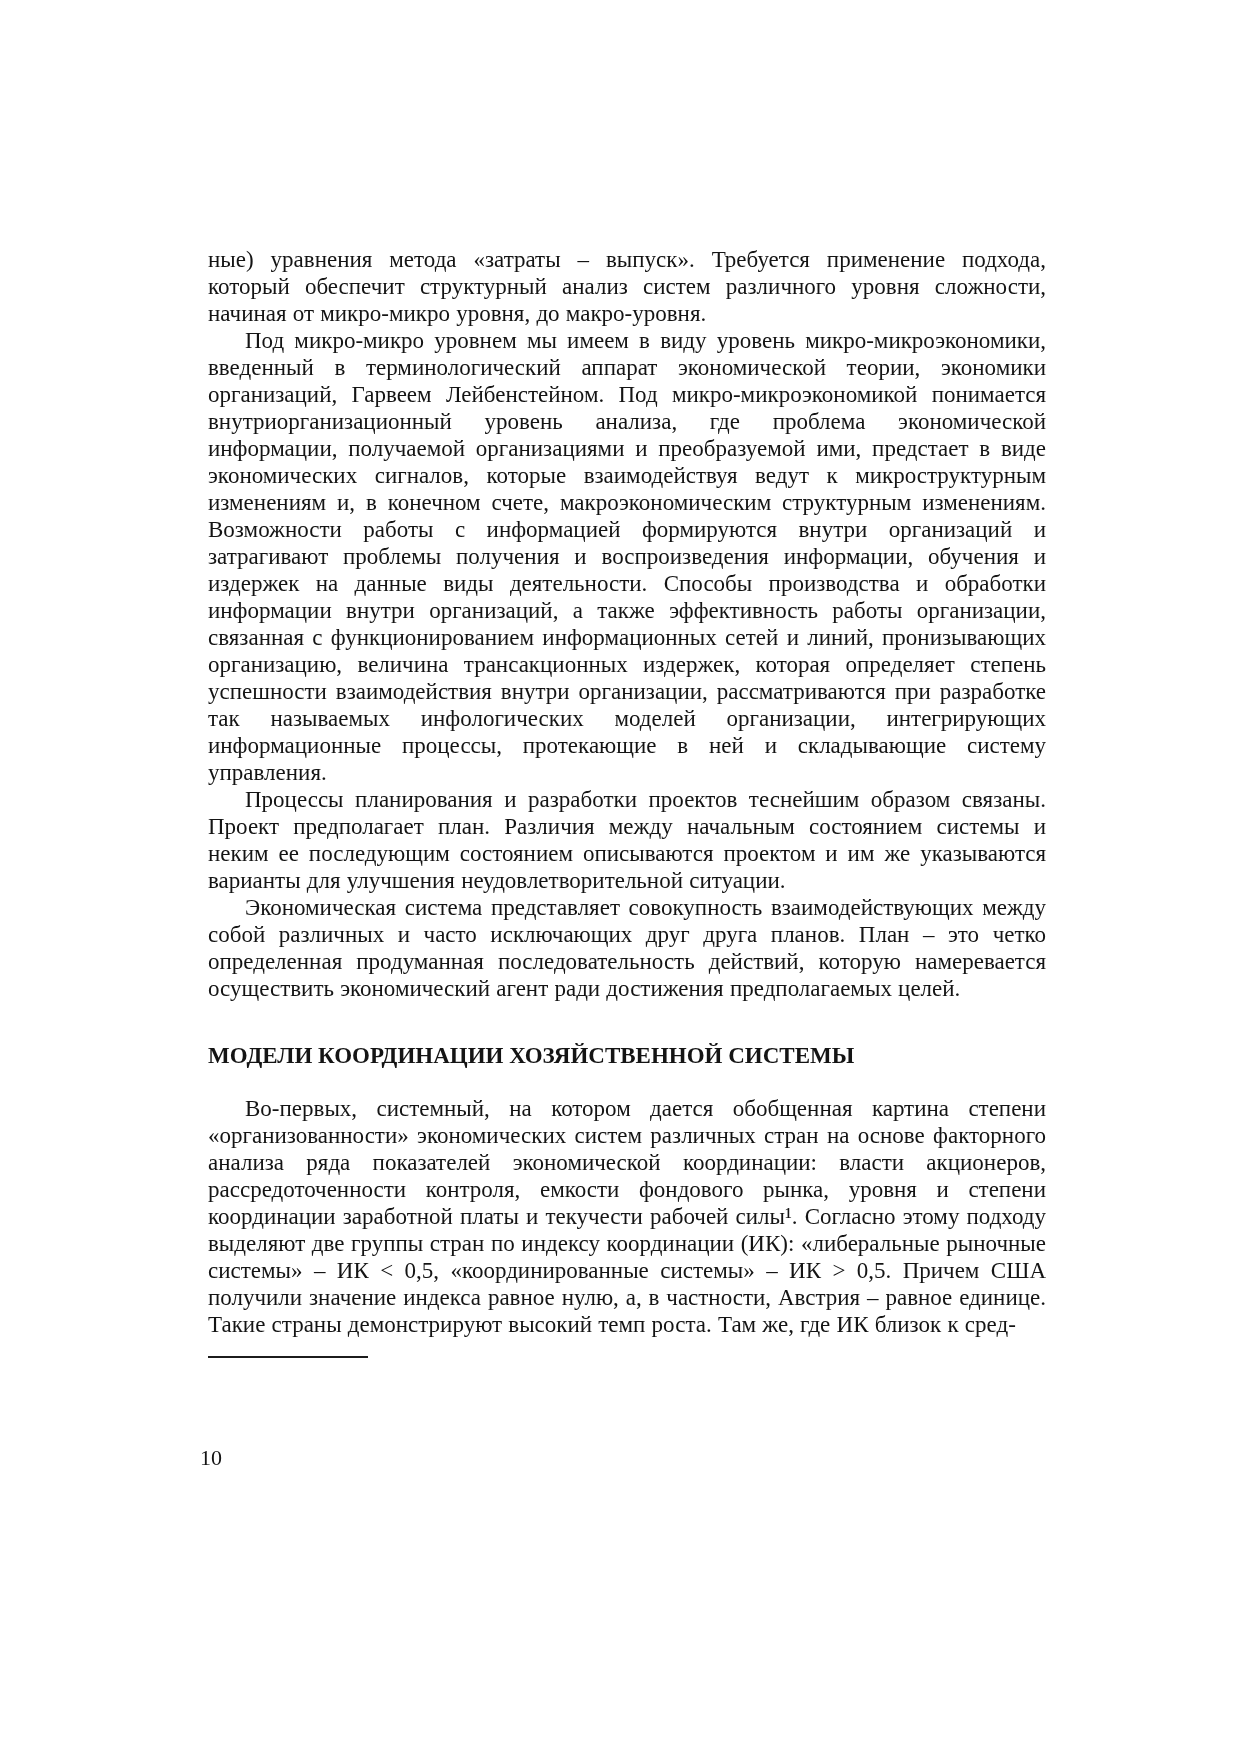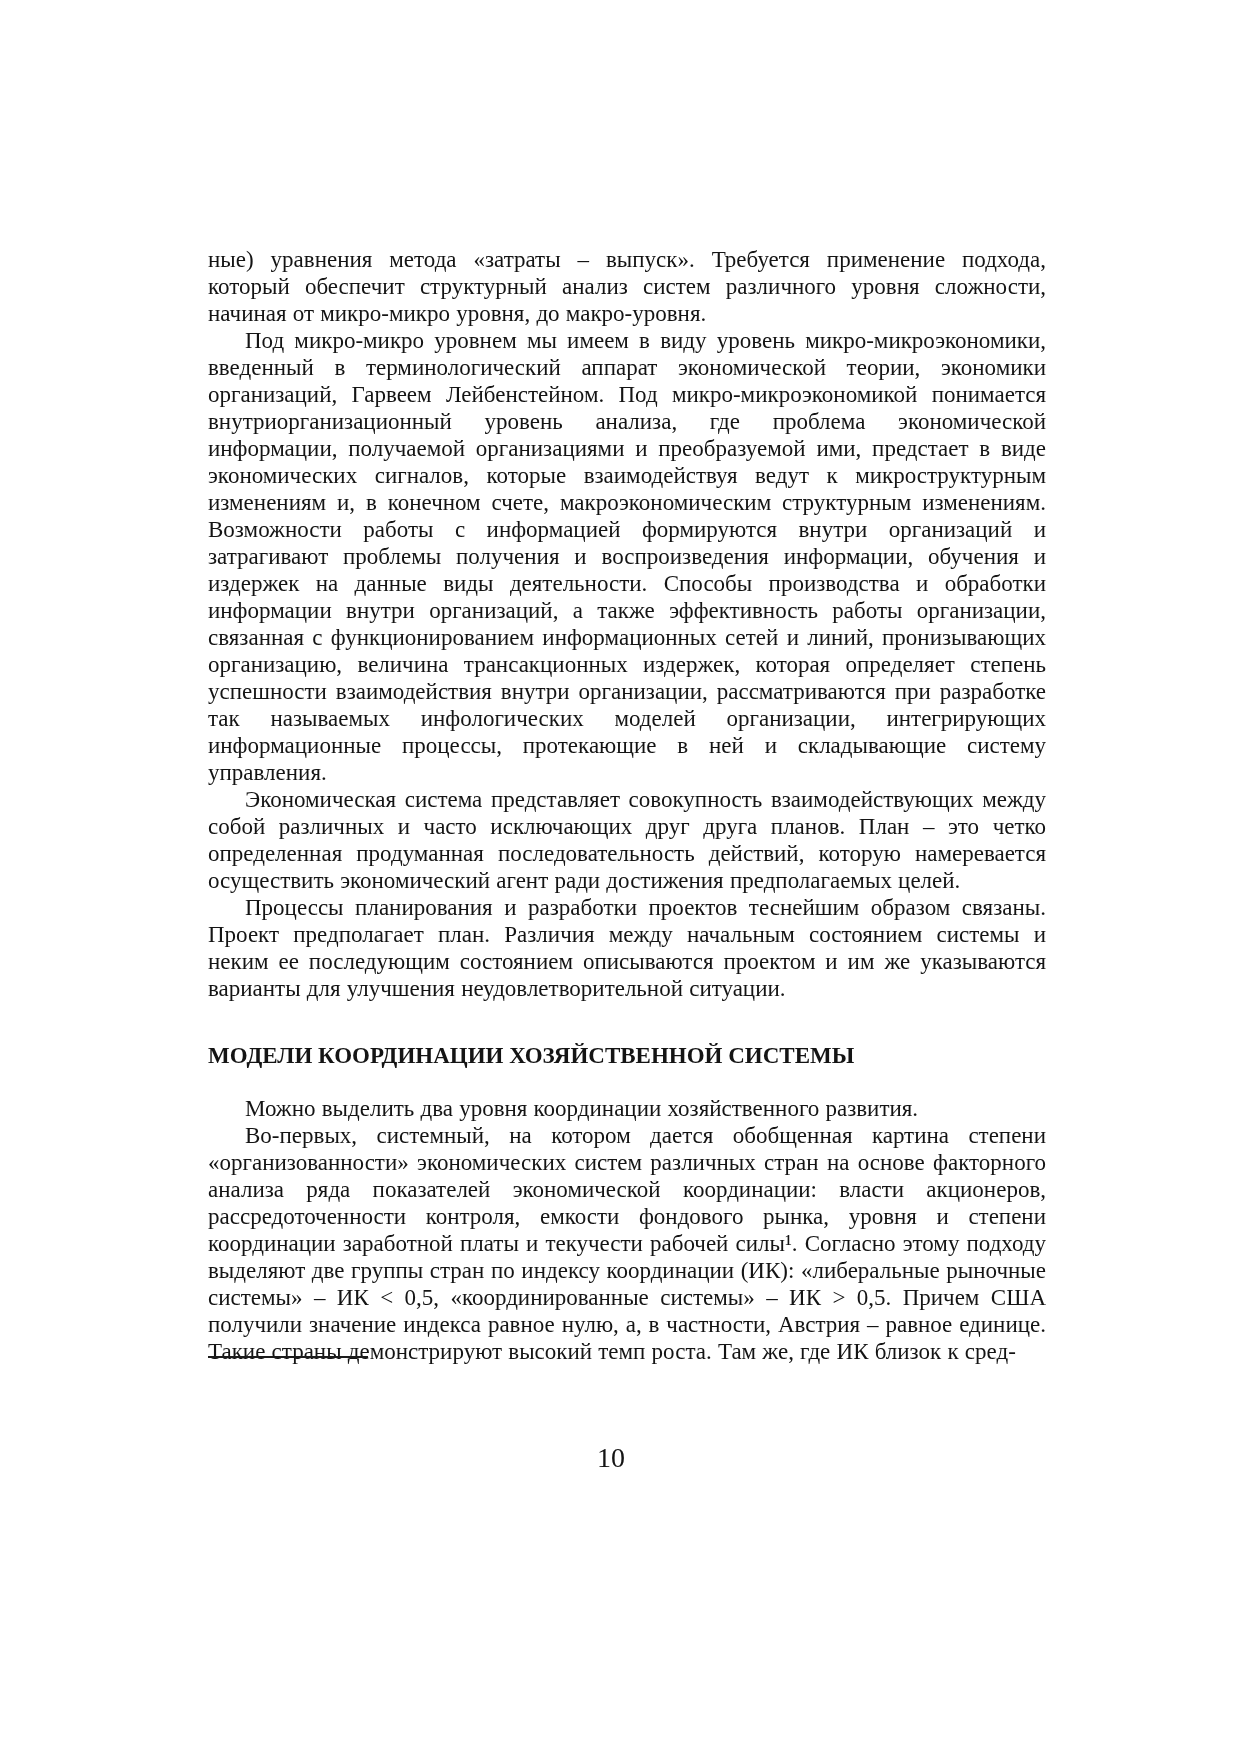--- a/index.html
+++ b/index.html
@@ -55,38 +55,36 @@
     -webkit-hyphens: auto;
   }
   .footnote-text sup {
     font-size: 13px;
     line-height: 0;
     margin-right: 4px;
   }
   .footnote-text .authors { font-style: italic; }
   .page-number {
     position: absolute;
-    left: 192px;
+    left: 200px;
     top: 1444px;
     width: 838px;
-    text-align: center;
-    font-size: 28px;
+    font-size: 22px;
     line-height: 27px;
   }
 </style>
 </head>
 <body>
 
 <div class="main-text">
   <p class="para continuation">ные) уравнения метода «затраты – выпуск». Требуется применение подхода, который обеспечит структурный анализ систем различного уровня сложности, начиная от микро-микро уровня, до макро-уровня.</p>
   <p class="para">Под микро-микро уровнем мы имеем в виду уровень микро-микроэкономики, введенный в терминологический аппарат экономической теории, экономики организаций, Гарвеем Лейбенстейном. Под микро-микроэкономикой понимается внутриорганизационный уровень анализа, где проблема экономической информации, получаемой организациями и преобразуемой ими, предстает в виде экономических сигналов, которые взаимодействуя ведут к микроструктурным изменениям и, в конечном счете, макроэкономическим структурным изменениям. Возможности работы с информацией формируются внутри организаций и затрагивают проблемы получения и воспроизведения информации, обучения и издержек на данные виды деятельности. Способы производства и обработки информации внутри организаций, а также эффективность работы организации, связанная с функционированием информационных сетей и линий, пронизывающих организацию, величина трансакционных издержек, которая определяет степень успешности взаимодействия внутри организации, рассматриваются при разработке так называемых инфологических моделей организации, интегрирующих информационные процессы, протекающие в ней и складывающие систему управления.</p>
+  <p class="para">Процессы планирования и разработки проектов теснейшим образом связаны. Проект предполагает план. Различия между начальным состоянием системы и неким ее последующим состоянием описываются проектом и им же указываются варианты для улучшения неудовлетворительной ситуации.</p>
   <p class="para">Экономическая система представляет совокупность взаимодействующих между собой различных и часто исключающих друг друга планов. План – это четко определенная продуманная последовательность действий, которую намеревается осуществить экономический агент ради достижения предполагаемых целей.</p>
-  <p class="para">Процессы планирования и разработки проектов теснейшим образом связаны. Проект предполагает план. Различия между начальным состоянием системы и неким ее последующим состоянием описываются проектом и им же указываются варианты для улучшения неудовлетворительной ситуации.</p>
   <h2 class="section-heading">МОДЕЛИ КООРДИНАЦИИ ХОЗЯЙСТВЕННОЙ СИСТЕМЫ</h2>
-  <p class="para">Можно выделить два уровня координации хозяйственного развития.</p>
   <p class="para">Во-первых, системный, на котором дается обобщенная картина степени «организованности» экономических систем различных стран на основе факторного анализа ряда показателей экономической координации: власти акционеров, рассредоточенности контроля, емкости фондового рынка, уровня и степени координации заработной платы и текучести рабочей силы¹. Согласно этому подходу выделяют две группы стран по индексу координации (ИК): «либеральные рыночные системы» – ИК &lt; 0,5, «координированные системы» – ИК &gt; 0,5. Причем США получили значение индекса равное нулю, а, в частности, Австрия – равное единице. Такие страны демонстрируют высокий темп роста. Там же, где ИК близок к сред-</p>
 </div>
 
 <div class="footnote-block">
   <div class="footnote-rule"></div>
 </div>
 
 <div class="page-number">10</div>
 
 </body></html>

